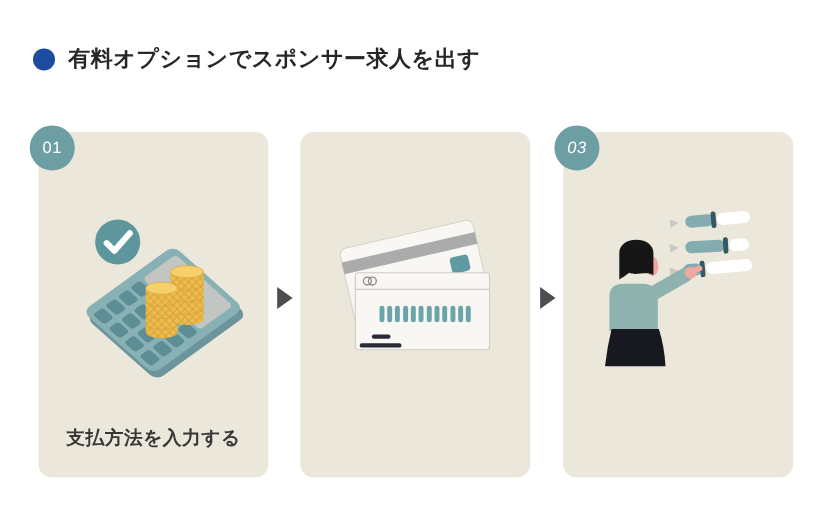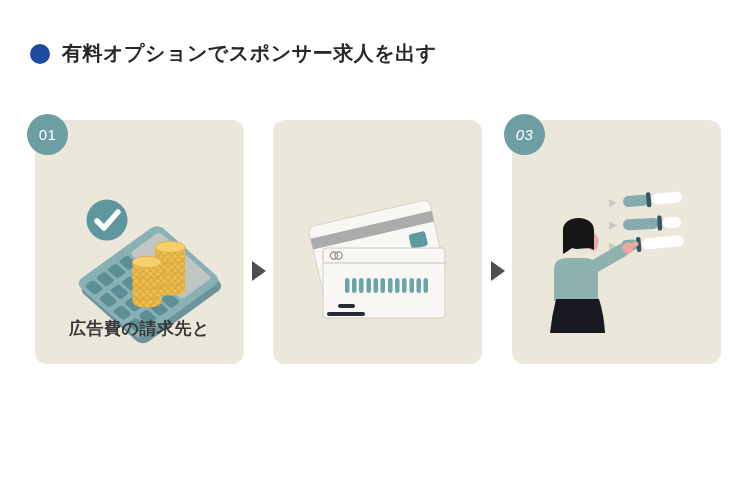--- a/index.html
+++ b/index.html
@@ -19,21 +19,21 @@
     width: 20px; height: 20px; border-radius: 50%;
     background: #1d4c9f; flex: 0 0 auto;
   }
   .title {
     font-size: 20px; font-weight: 700; color: #272727;
     letter-spacing: 0.5px; white-space: nowrap;
   }
 
   
   .card {
-    position: absolute; top: 120px; width: 209px; height: 244px;
+    position: absolute; top: 120px; width: 209px; height: 314px;
     background: #ebe7db; border-radius: 12px;
   }
   .card.c1 { left: 35px; }
   .card.c2 { left: 273px; }
   .card.c3 { left: 512px; font-style: italic; }
 
   .badge {
     position: absolute; left: -8px; top: -6px;
     width: 41px; height: 41px; border-radius: 50%;
     background: #6d9ea4; color: #ffffff;
@@ -116,21 +116,21 @@
           <path d="M97.5,118 a14.5,5.5 0 0 0 29,0 M97.5,129 a14.5,5.5 0 0 0 29,0 M97.5,139 a14.5,5.5 0 0 0 29,0" stroke="#d9a73e" stroke-width="1.2" fill="none" opacity="0.8"></path>
           <ellipse cx="112" cy="107" rx="14.5" ry="5.5" fill="#f7d06b" stroke="#dfae42" stroke-width="0.8"></ellipse>
         </g>
 
         <g>
           <circle cx="72" cy="65" r="20.5" fill="#5e969d"></circle>
           <path d="M62,66 L69,73 L83,57" stroke="#ffffff" stroke-width="5.5" fill="none" stroke-linecap="round" stroke-linejoin="round"></path>
         </g>
       </svg>
     </div>
-    <p class="caption">広告費の請求先と</p>
+    <p class="caption">支払方法を入力する</p>
   </section>
 
   <div class="arrow a1">
     <svg width="16" height="22" viewBox="0 0 16 22">
         <polygon points="1,1 15,11 1,21" fill="#4e4e4e"></polygon>
       </svg>
   </div>
 
   <section class="card c2">
     <div class="illus">

